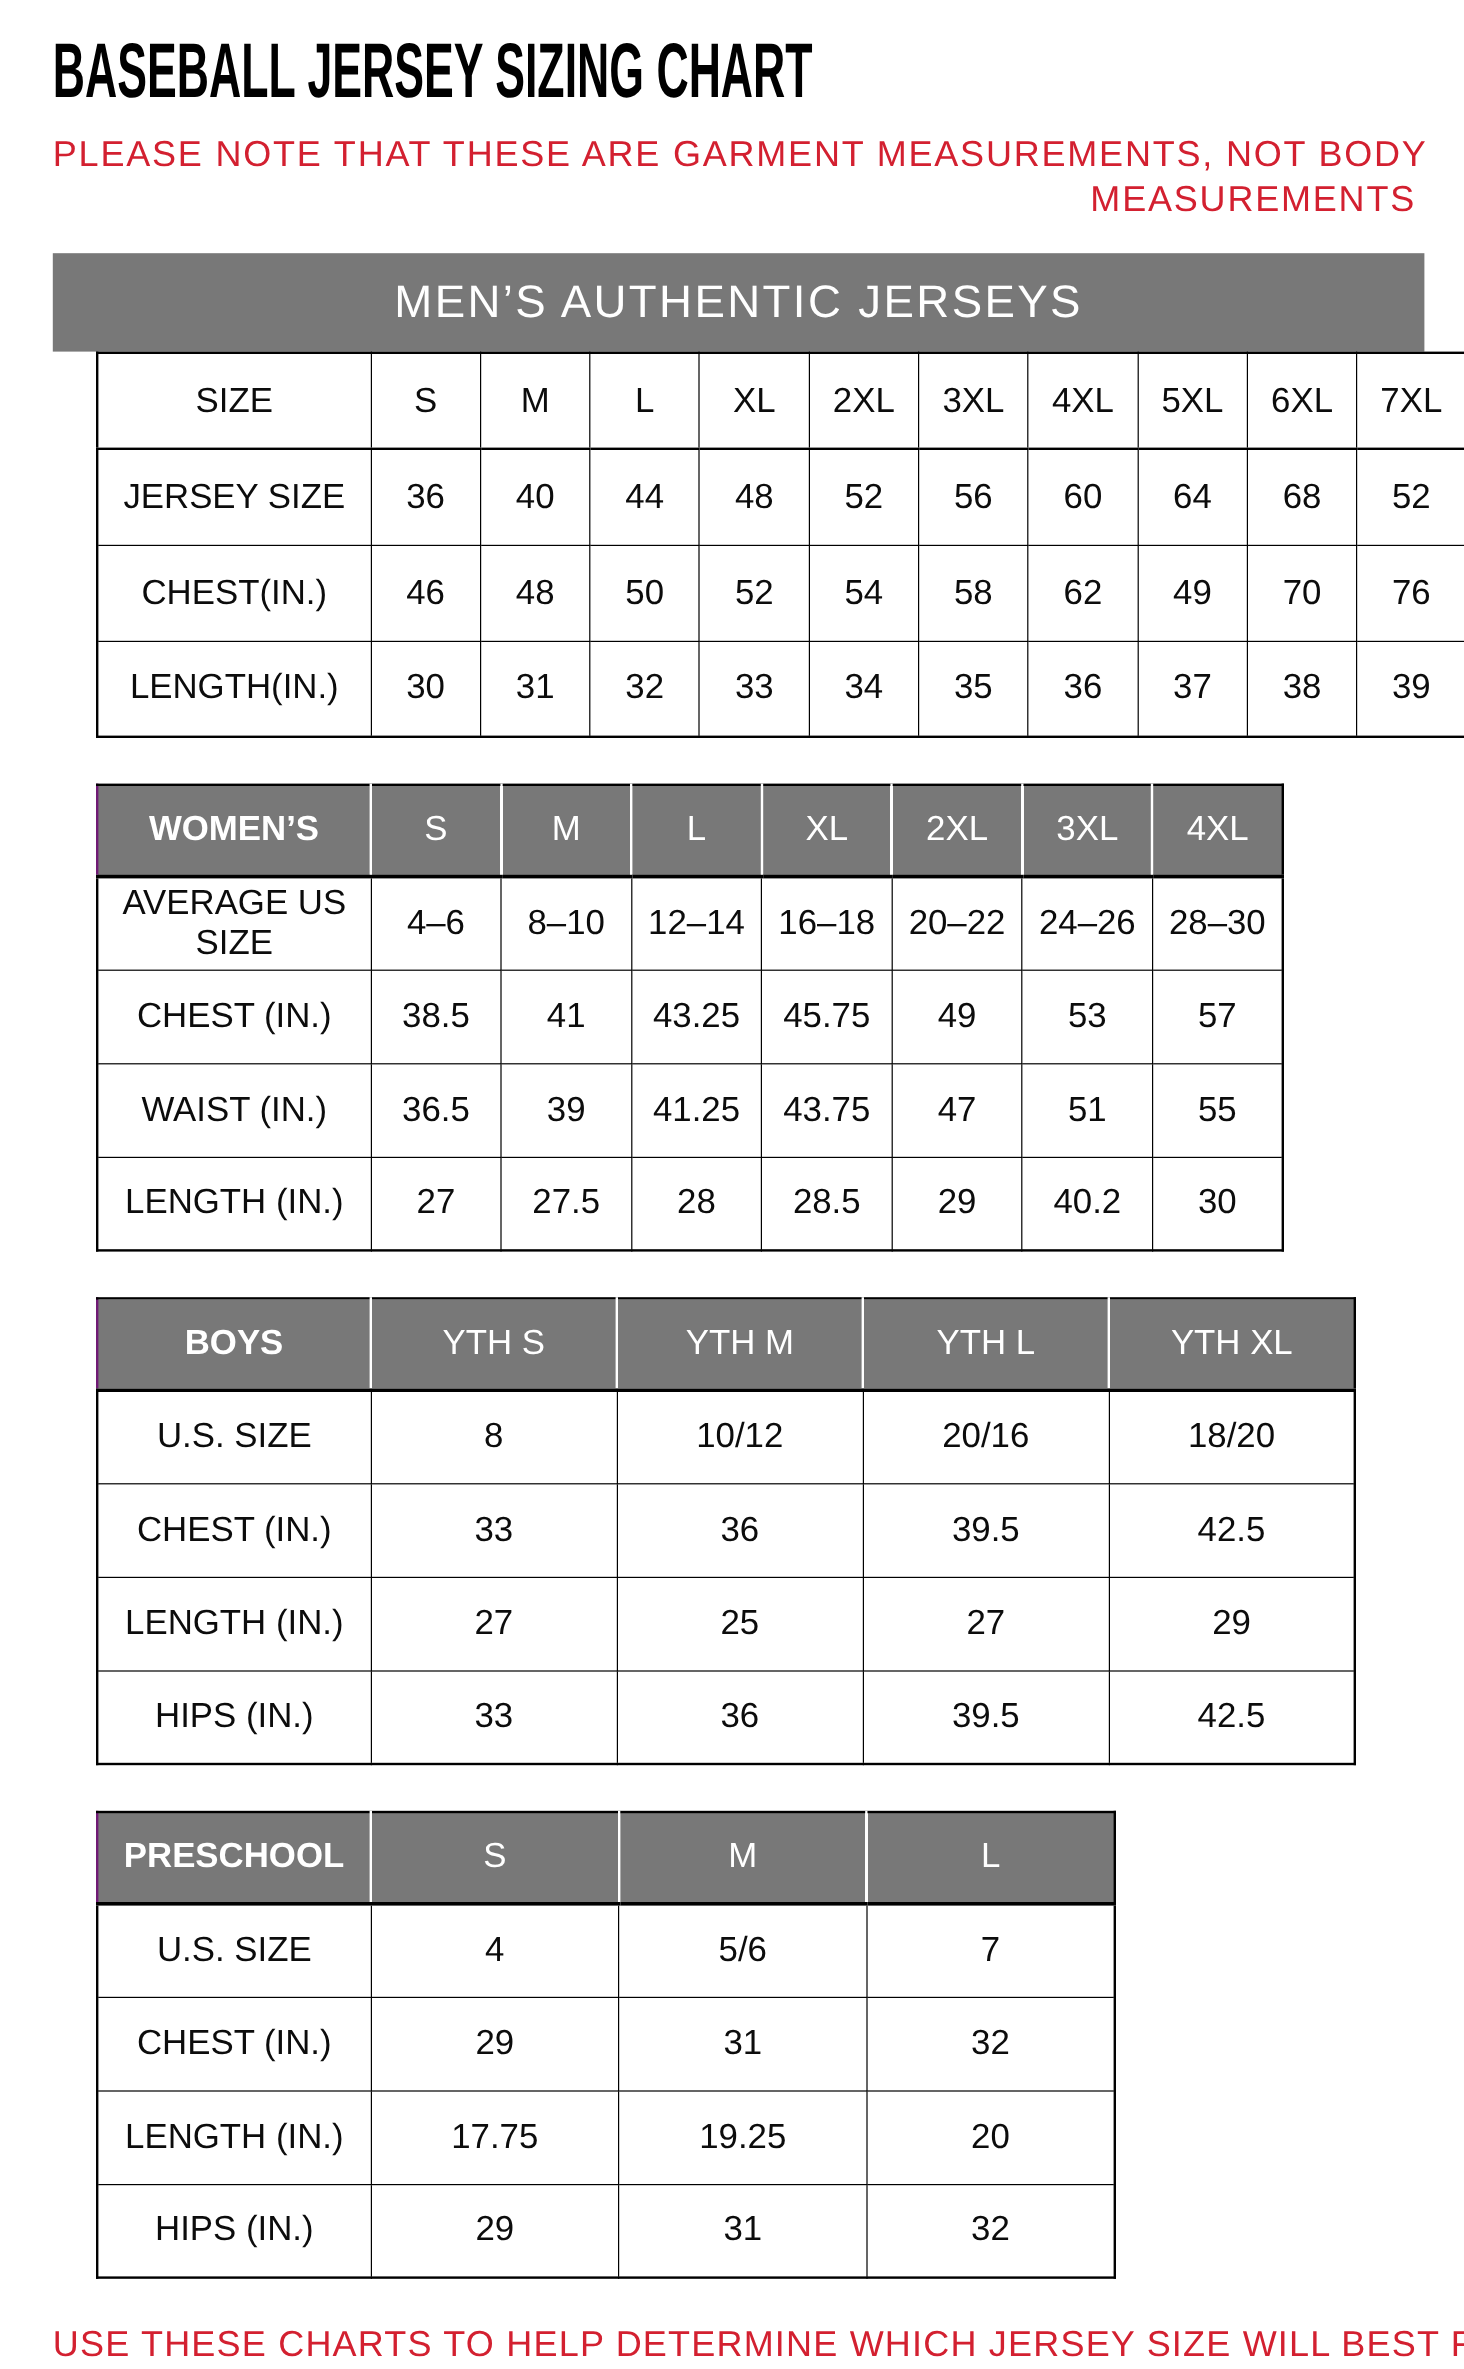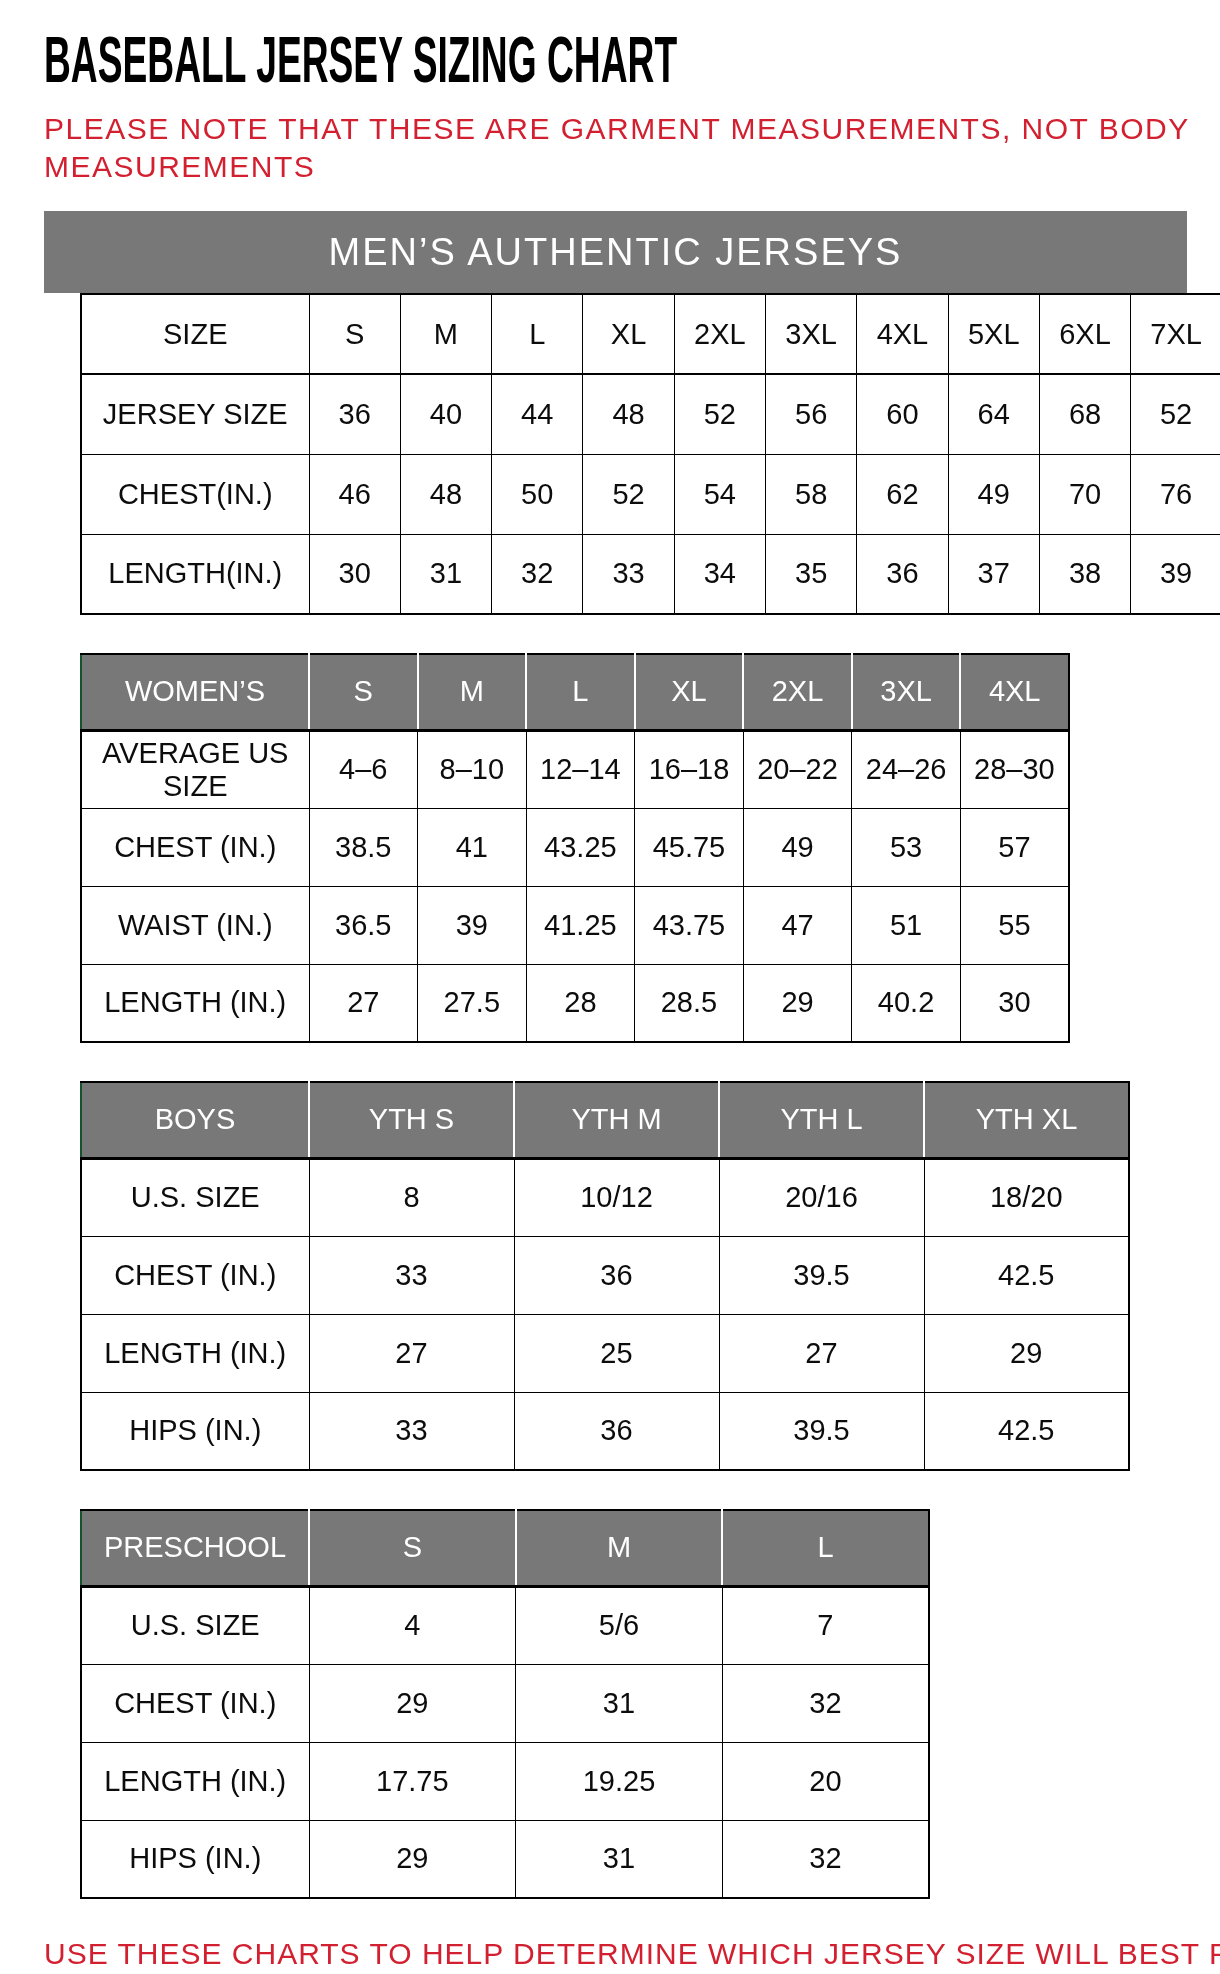--- a/index.html
+++ b/index.html
@@ -28,21 +28,21 @@
     color: #000000;
   }
   .note {
     margin: 0 0 26px 0;
     color: #d32030;
     font-size: 30px;
     letter-spacing: 1.5px;
     line-height: 1.25;
     font-weight: 500;
   }
-  .note div { white-space: nowrap; }
+  .note div { white-space: nowrap; text-align: right; }
 
   
   .tbl-wrap { margin-bottom: 38px; }
 
   .banner {
     width: 1143px;
     height: 82px;
     background: #787878;
     color: #ffffff;
     display: flex;
@@ -83,21 +83,21 @@
   .sizing-table th {
     background: #787878;
     color: #ffffff;
     font-weight: normal;
     height: 76px;
     border-left: 2px solid #ffffff;
     border-right: 2px solid #ffffff;
     border-top: 2px solid #000000;
     border-bottom: 3px solid #000000;
   }
-  .sizing-table th:first-child { border-left: 2px solid #14532d; }
+  .sizing-table th:first-child { border-left: 2px solid #701a75; font-weight: bold; }
   .sizing-table th:last-child  { border-right: 2px solid #000000; }
 
   
   table.mens tr:first-child td { border-bottom: 2px solid #000000; }
   table.mens td { height: 80px; }
 
   .footer-note {
     margin-top: 26px;
     color: #d32030;
     font-size: 30px;

